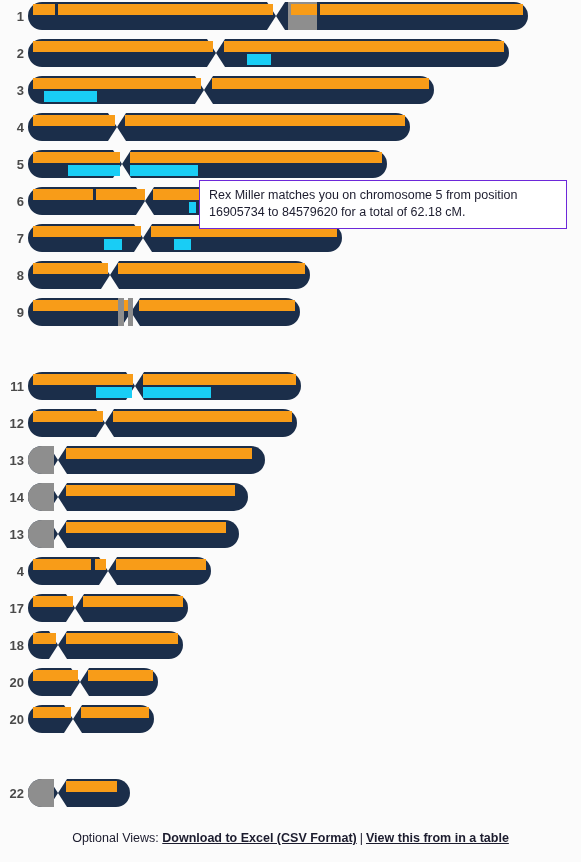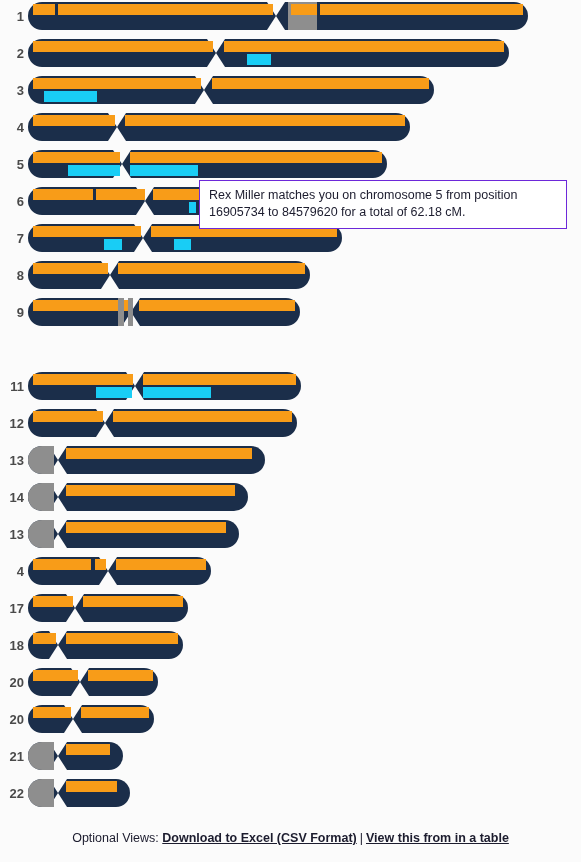--- a/index.html
+++ b/index.html
@@ -294,29 +294,20 @@
     </div>
     <div class="chrom-row" style="top: 705px; height: 30px;">
       <div class="chrom-label" style="top: 9px;">20</div>
       <div class="arm p cap-left" style="left: 28px; width: 45px; background: rgb(27, 46, 74);"></div>
       <div class="arm q cap-right" style="left: 73px; width: 81px; background: rgb(27, 46, 74);"></div>
       <div style="position: absolute; left: 64px; top: 0px; width: 0px; height: 0px; border-left: 9px solid transparent; border-right: 9px solid transparent; border-top: 14px solid rgb(251, 251, 251);"></div>
       <div style="position: absolute; left: 64px; top: 14px; width: 0px; height: 0px; border-left: 9px solid transparent; border-right: 9px solid transparent; border-bottom: 14px solid rgb(251, 251, 251);"></div>
       <div class="band-self" style="left: 33px; width: 38px; background: rgb(248, 156, 24);"></div>
       <div class="band-self" style="left: 81px; width: 68px; background: rgb(248, 156, 24);"></div>
     </div>
-    <div class="chrom-row" style="top: 742px; height: 30px;">
-      <div class="chrom-label" style="top: 9px;">21</div>
-      <div class="arm p cap-left" style="left: 28px; width: 30px; background: rgb(27, 46, 74);"></div>
-      <div class="arm q cap-right" style="left: 58px; width: 65px; background: rgb(27, 46, 74);"></div>
-      <div style="position: absolute; left: 49px; top: 0px; width: 0px; height: 0px; border-left: 9px solid transparent; border-right: 9px solid transparent; border-top: 14px solid rgb(251, 251, 251);"></div>
-      <div style="position: absolute; left: 49px; top: 14px; width: 0px; height: 0px; border-left: 9px solid transparent; border-right: 9px solid transparent; border-bottom: 14px solid rgb(251, 251, 251);"></div>
-      <div class="band-grey round-left" style="left: 28px; width: 26px; background: rgb(142, 142, 142);"></div>
-      <div class="band-self" style="left: 66px; width: 44px; background: rgb(248, 156, 24);"></div>
-    </div>
     <div class="chrom-row" style="top: 779px; height: 30px;">
       <div class="chrom-label" style="top: 9px;">22</div>
       <div class="arm p cap-left" style="left: 28px; width: 30px; background: rgb(27, 46, 74);"></div>
       <div class="arm q cap-right" style="left: 58px; width: 72px; background: rgb(27, 46, 74);"></div>
       <div style="position: absolute; left: 49px; top: 0px; width: 0px; height: 0px; border-left: 9px solid transparent; border-right: 9px solid transparent; border-top: 14px solid rgb(251, 251, 251);"></div>
       <div style="position: absolute; left: 49px; top: 14px; width: 0px; height: 0px; border-left: 9px solid transparent; border-right: 9px solid transparent; border-bottom: 14px solid rgb(251, 251, 251);"></div>
       <div class="band-grey round-left" style="left: 28px; width: 26px; background: rgb(142, 142, 142);"></div>
       <div class="band-self" style="left: 66px; width: 51px; background: rgb(248, 156, 24);"></div>
     </div>
   </div>

